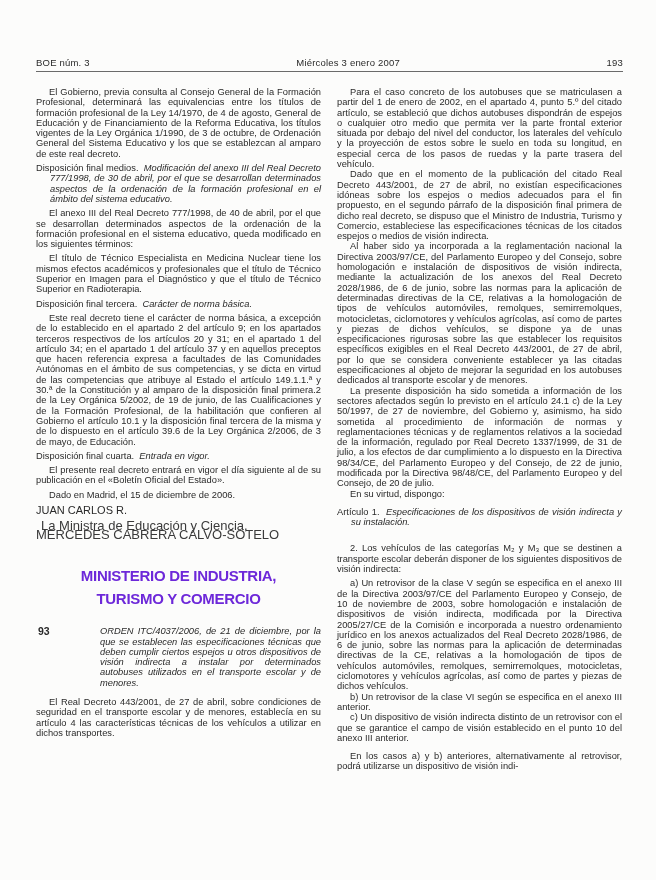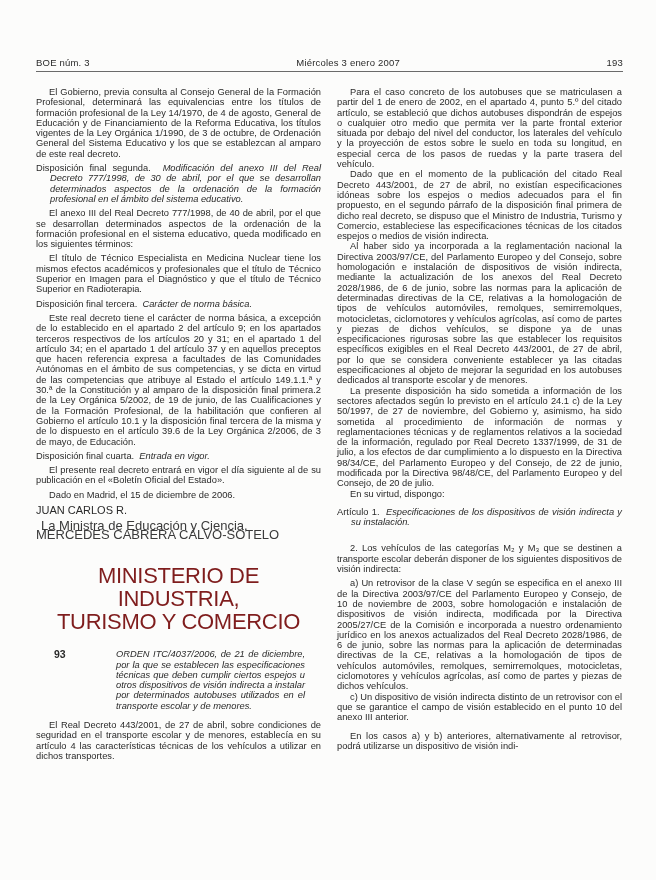--- a/index.html
+++ b/index.html
@@ -23,41 +23,41 @@
   .para { text-align:justify; text-indent:13px; }
   .head { padding-left:14px; text-indent:-14px; margin:4px 0 4px; text-align:justify; }
   .head .title { font-style:italic; }
   .gap-s { margin-top:4px; }
   .gap-l { margin-top:8px; }
   .head.gap-l { margin-top:8px; margin-bottom:16px; }
   .royal { text-align:left; padding-right:32px; margin-top:5px; font-size:11px; }
   .minister { font-size:13px; line-height:9px; margin-top:6px; color:#3a3a3a; }
   .minister .l1 { padding-left:5px; }
   .ministry {
-    text-align:center; font-size:22px; line-height:23px; font-weight:400;
-    letter-spacing:-0.3px; margin:25px 0 16px; color:#7f1d1d;
+    text-align:center; font-size:15px; line-height:23px; font-weight:700;
+    letter-spacing:-0.3px; margin:25px 0 16px; color:#6d28d9;
   }
-  .order { display:flex; margin:0 16px 9px; }
+  .order { display:flex; margin:0 0 9px; }
   .order-num { flex:none; width:62px; font-weight:bold; font-size:10.5px; padding-left:2px; }
   .order-text { flex:1; font-style:italic; text-align:justify; }
 </style>
 </head>
 <body>
 
 <div class="page">
   <header class="header">
     <span>BOE núm. 3</span>
     <span>Miércoles 3 enero 2007</span>
     <span>193</span>
   </header>
   <div class="rule"></div>
   <main class="columns">
     <section class="col" id="col-left">
         <p class="blk para">El Gobierno, previa consulta al Consejo General de la Formación Profesional, determinará las equivalencias entre los títulos de formación profesional de la Ley 14/1970, de 4 de agosto, General de Educación y de Financiamiento de la Reforma Educativa, los títulos vigentes de la Ley Orgánica 1/1990, de 3 de octubre, de Ordenación General del Sistema Educativo y los que se establezcan al amparo de este real decreto.</p>
-        <div class="blk head"><span class="label">Disposición final segunda.</span>&nbsp;&nbsp;<span class="title">Modificación del anexo III del Real Decreto 777/1998, de 30 de abril, por el que se desarrollan determinados aspectos de la ordenación de la formación profesional en el ámbito del sistema educativo.</span></div>
+        <div class="blk head"><span class="label">Disposición final medios.</span>&nbsp;&nbsp;<span class="title">Modificación del anexo III del Real Decreto 777/1998, de 30 de abril, por el que se desarrollan determinados aspectos de la ordenación de la formación profesional en el ámbito del sistema educativo.</span></div>
         <p class="blk para">El anexo III del Real Decreto 777/1998, de 40 de abril, por el que se desarrollan determinados aspectos de la ordenación de la formación profesional en el sistema educativo, queda modificado en los siguientes términos:</p>
         <p class="blk para gap-s">El título de Técnico Especialista en Medicina Nuclear tiene los mismos efectos académicos y profesionales que el título de Técnico Superior en Imagen para el Diagnóstico y que el título de Técnico Superior en Radioterapia.</p>
         <div class="blk head"><span class="label">Disposición final tercera.</span>&nbsp;&nbsp;<span class="title">Carácter de norma básica.</span></div>
         <p class="blk para">Este real decreto tiene el carácter de norma básica, a excepción de lo establecido en el apartado 2 del artículo 9; en los apartados terceros respectivos de los artículos 20 y 31; en el apartado 1 del artículo 34; en el apartado 1 del artículo 37 y en aquellos preceptos que hacen referencia expresa a facultades de las Comunidades Autónomas en el ámbito de sus competencias, y se dicta en virtud de las competencias que atribuye al Estado el artículo 149.1.1.ª y 30.ª de la Constitución y al amparo de la disposición final primera.2 de la Ley Orgánica 5/2002, de 19 de junio, de las Cualificaciones y de la Formación Profesional, de la habilitación que confieren al Gobierno el artículo 10.1 y la disposición final tercera de la misma y de lo dispuesto en el artículo 39.6 de la Ley Orgánica 2/2006, de 3 de mayo, de Educación.</p>
         <div class="blk head"><span class="label">Disposición final cuarta.</span>&nbsp;&nbsp;<span class="title">Entrada en vigor.</span></div>
         <p class="blk para">El presente real decreto entrará en vigor el día siguiente al de su publicación en el «Boletín Oficial del Estado».</p>
         <p class="blk para gap-s">Dado en Madrid, el 15 de diciembre de 2006.</p>
         <div class="blk royal">JUAN CARLOS R.</div>
         <div class="blk minister">
           <div class="l1">La Ministra de Educación y Ciencia,</div>
@@ -75,17 +75,18 @@
       </section>
     <section class="col" id="col-right">
         <p class="blk para">Para el caso concreto de los autobuses que se matriculasen a partir del 1 de enero de 2002, en el apartado 4, punto 5.º del citado artículo, se estableció que dichos autobuses dispondrán de espejos o cualquier otro medio que permita ver la parte frontal exterior situada por debajo del nivel del conductor, los laterales del vehículo y la proyección de estos sobre le suelo en toda su longitud, en especial cerca de los pasos de ruedas y la parte trasera del vehículo.</p>
         <p class="blk para">Dado que en el momento de la publicación del citado Real Decreto 443/2001, de 27 de abril, no existían especificaciones idóneas sobre los espejos o medios adecuados para el fin propuesto, en el segundo párrafo de la disposición final primera de dicho real decreto, se dispuso que el Ministro de Industria, Turismo y Comercio, estableciese las especificaciones técnicas de los citados espejos o medios de visión indirecta.</p>
         <p class="blk para">Al haber sido ya incorporada a la reglamentación nacional la Directiva 2003/97/CE, del Parlamento Europeo y del Consejo, sobre homologación e instalación de dispositivos de visión indirecta, mediante la actualización de los anexos del Real Decreto 2028/1986, de 6 de junio, sobre las normas para la aplicación de determinadas directivas de la CE, relativas a la homologación de tipos de vehículos automóviles, remolques, semirremolques, motocicletas, ciclomotores y vehículos agrícolas, así como de partes y piezas de dichos vehículos, se dispone ya de unas especificaciones rigurosas sobre las que establecer los requisitos específicos exigibles en el Real Decreto 443/2001, de 27 de abril, por lo que se considera conveniente establecer ya las citadas especificaciones al objeto de mejorar la seguridad en los autobuses dedicados al transporte escolar y de menores.</p>
         <p class="blk para">La presente disposición ha sido sometida a información de los sectores afectados según lo previsto en el artículo 24.1 c) de la Ley 50/1997, de 27 de noviembre, del Gobierno y, asimismo, ha sido sometida al procedimiento de información de normas y reglamentaciones técnicas y de reglamentos relativos a la sociedad de la información, regulado por Real Decreto 1337/1999, de 31 de julio, a los efectos de dar cumplimiento a lo dispuesto en la Directiva 98/34/CE, del Parlamento Europeo y del Consejo, de 22 de junio, modificada por la Directiva 98/48/CE, del Parlamento Europeo y del Consejo, de 20 de julio.</p>
         <p class="blk para">En su virtud, dispongo:</p>
         <div class="blk head gap-l"><span class="label">Artículo 1.</span>&nbsp;&nbsp;<span class="title">Especificaciones de los dispositivos de visión indirecta y su instalación.</span></div>
         <p class="blk para gap-s">2. Los vehículos de las categorías M₂ y M₃ que se destinen a transporte escolar deberán disponer de los siguientes dispositivos de visión indirecta:</p>
         <p class="blk para gap-s">a) Un retrovisor de la clase V según se especifica en el anexo III de la Directiva 2003/97/CE del Parlamento Europeo y Consejo, de 10 de noviembre de 2003, sobre homologación e instalación de dispositivos de visión indirecta, modificada por la Directiva 2005/27/CE de la Comisión e incorporada a nuestro ordenamiento jurídico en los anexos actualizados del Real Decreto 2028/1986, de 6 de junio, sobre las normas para la aplicación de determinadas directivas de la CE, relativas a la homologación de tipos de vehículos automóviles, remolques, semirremolques, motocicletas, ciclomotores y vehículos agrícolas, así como de partes y piezas de dichos vehículos.</p>
+        <p class="blk para">b) Un retrovisor de la clase VI según se especifica en el anexo III anterior.</p>
         <p class="blk para">c) Un dispositivo de visión indirecta distinto de un retrovisor con el que se garantice el campo de visión establecido en el punto 10 del anexo III anterior.</p>
         <p class="blk para gap-l">En los casos a) y b) anteriores, alternativamente al retrovisor, podrá utilizarse un dispositivo de visión indi-</p>
       </section>
   </main>
 </div>
 
 </body></html>

